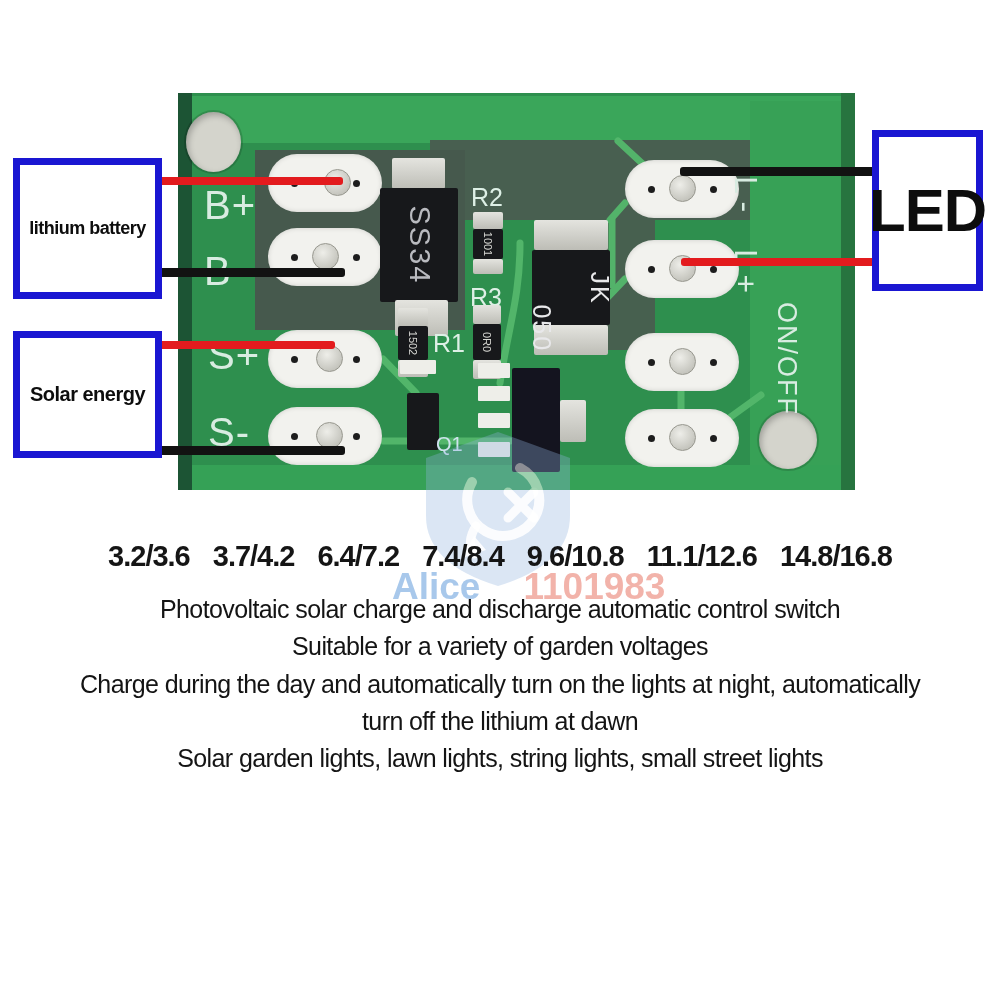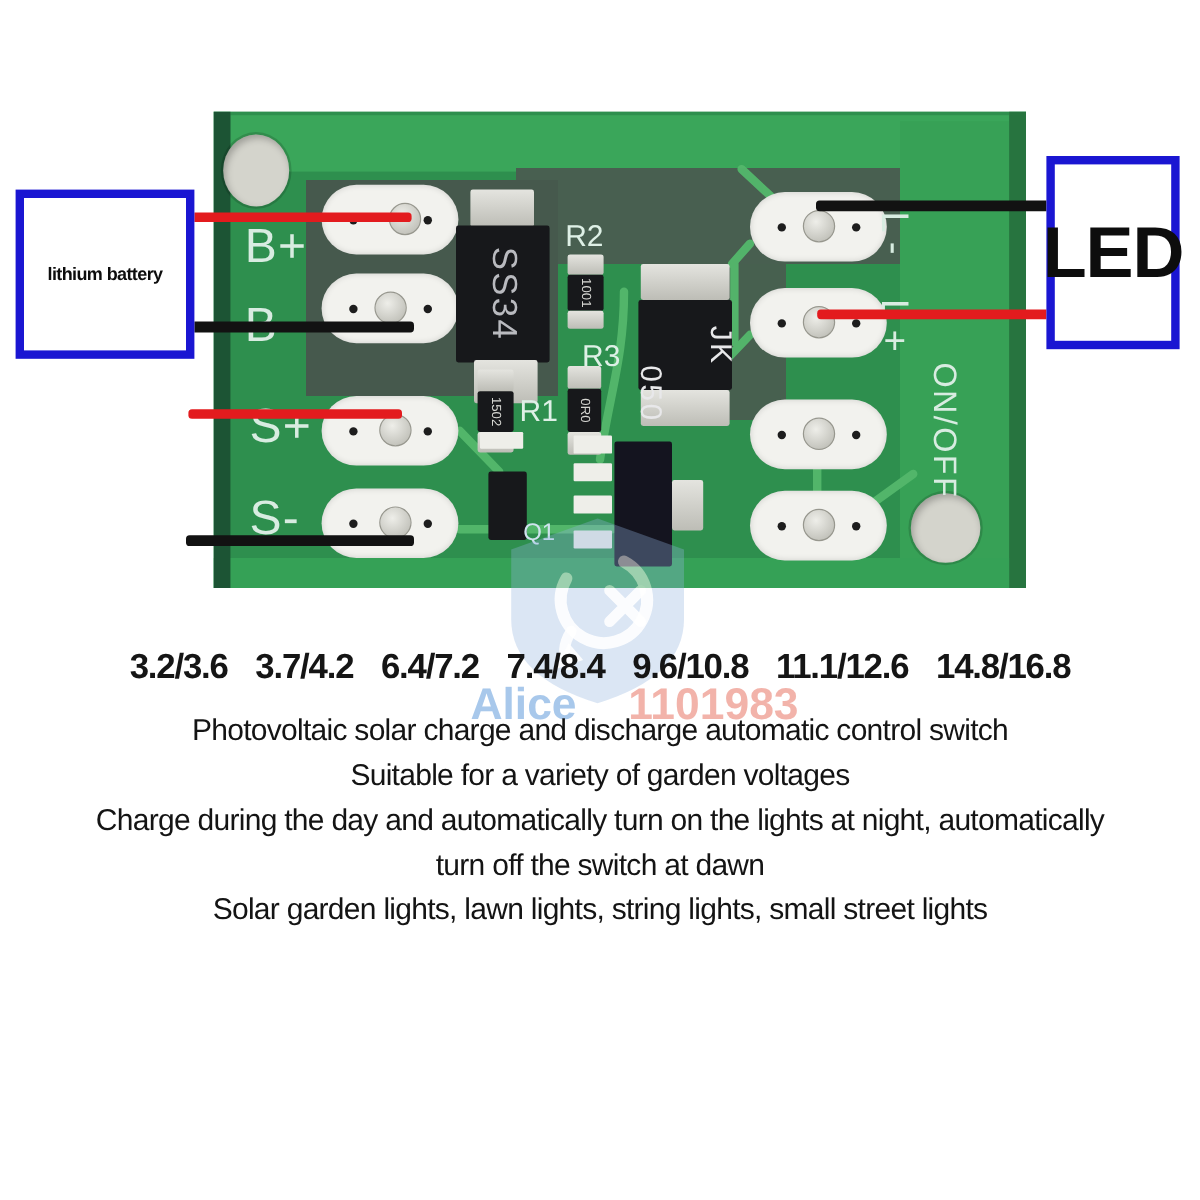--- a/index.html
+++ b/index.html
@@ -149,21 +149,21 @@
     <div class="blackc" style="left:202px;top:95px;width:78px;height:114px"></div>
     <div class="silver" style="left:217px;top:207px;width:53px;height:36px"></div>
     <div class="ctext" style="left:241px;top:152px;font-size:29px;letter-spacing:2px">SS34</div>
 
     <div class="silk-small" style="left:293px;top:92px">R2</div>
     <div class="silver" style="left:295px;top:119px;width:30px;height:17px"></div>
     <div class="blackc" style="left:295px;top:136px;width:30px;height:30px"></div>
     <div class="silver" style="left:295px;top:166px;width:30px;height:15px"></div>
     <div class="ctext" style="left:310px;top:151px;font-size:11px;color:#d6d6d2">1001</div>
 
-    <div class="silk-small" style="left:307px;top:192px">R3</div>
+    <div class="silk-small" style="left:292px;top:192px">R3</div>
     <div class="silver" style="left:295px;top:212px;width:28px;height:19px"></div>
     <div class="blackc" style="left:295px;top:231px;width:28px;height:36px"></div>
     <div class="silver" style="left:295px;top:267px;width:28px;height:19px"></div>
     <div class="ctext" style="left:309px;top:249px;font-size:11px;color:#d6d6d2">0R0</div>
 
     <div class="silk-small" style="left:255px;top:238px">R1</div>
     <div class="silver" style="left:220px;top:215px;width:30px;height:18px"></div>
     <div class="blackc" style="left:220px;top:233px;width:30px;height:34px"></div>
     <div class="silver" style="left:220px;top:267px;width:30px;height:17px"></div>
     <div class="ctext" style="left:235px;top:250px;font-size:11px;color:#d6d6d2">1502</div>
@@ -186,21 +186,24 @@
   </div>
 
   <div class="wire" style="left:158px;top:177px;width:185px;height:8px;background:#e31b1e"></div>
   <div class="wire" style="left:155px;top:268px;width:190px;height:9px;background:#121212"></div>
   <div class="wire" style="left:157px;top:341px;width:178px;height:8px;background:#e31b1e"></div>
   <div class="wire" style="left:155px;top:446px;width:190px;height:9px;background:#121212"></div>
   <div class="wire" style="left:680px;top:167px;width:197px;height:9px;background:#121212"></div>
   <div class="wire" style="left:681px;top:258px;width:196px;height:8px;background:#e31b1e"></div>
 
   <div class="anno-box" style="left:13px;top:158px;width:149px;height:141px">
-    <span style="font-size:15px;font-weight:bold;letter-spacing:-0.5px">lithium battery</span>
+    <span style="font-size:18px;font-weight:bold;letter-spacing:-0.5px">lithium battery</span>
+  </div>
+  <div class="anno-box" style="left:13px;top:331px;width:149px;height:127px">
+    <span style="font-size:20px;font-weight:bold;letter-spacing:-0.5px">Solar energy</span>
   </div>
   <div class="anno-box" style="left:872px;top:130px;width:111px;height:161px">
     <span style="font-size:60px;font-weight:bold;letter-spacing:-1px">LED</span>
   </div>
 
   <svg id="wm-logo" width="148" height="158">
     <path d="M74 2 L146 28 L146 86 Q146 134 74 156 Q2 134 2 86 L2 28 Z" fill="rgba(145,178,222,0.6)"></path>
     <g stroke="rgba(255,255,255,0.9)" fill="none" stroke-linecap="round">
       <path d="M96 38 A36 36 0 1 1 48 52" stroke-width="10"></path>
       <path d="M52 96 Q42 112 50 124" stroke-width="9"></path>
@@ -219,17 +222,17 @@
     <span>7.4/8.4</span>
     <span>9.6/10.8</span>
     <span>11.1/12.6</span>
     <span>14.8/16.8</span>
   </div>
 
   <div id="descBlock">
     <div>Photovoltaic solar charge and discharge automatic control switch</div>
     <div>Suitable for a variety of garden voltages</div>
     <div>Charge during the day and automatically turn on the lights at night, automatically</div>
-    <div>turn off the switch at dawn</div>
+    <div>turn off the lithium at dawn</div>
     <div>Solar garden lights, lawn lights, string lights, small street lights</div>
   </div>
 
 </div>
 
 </body></html>

